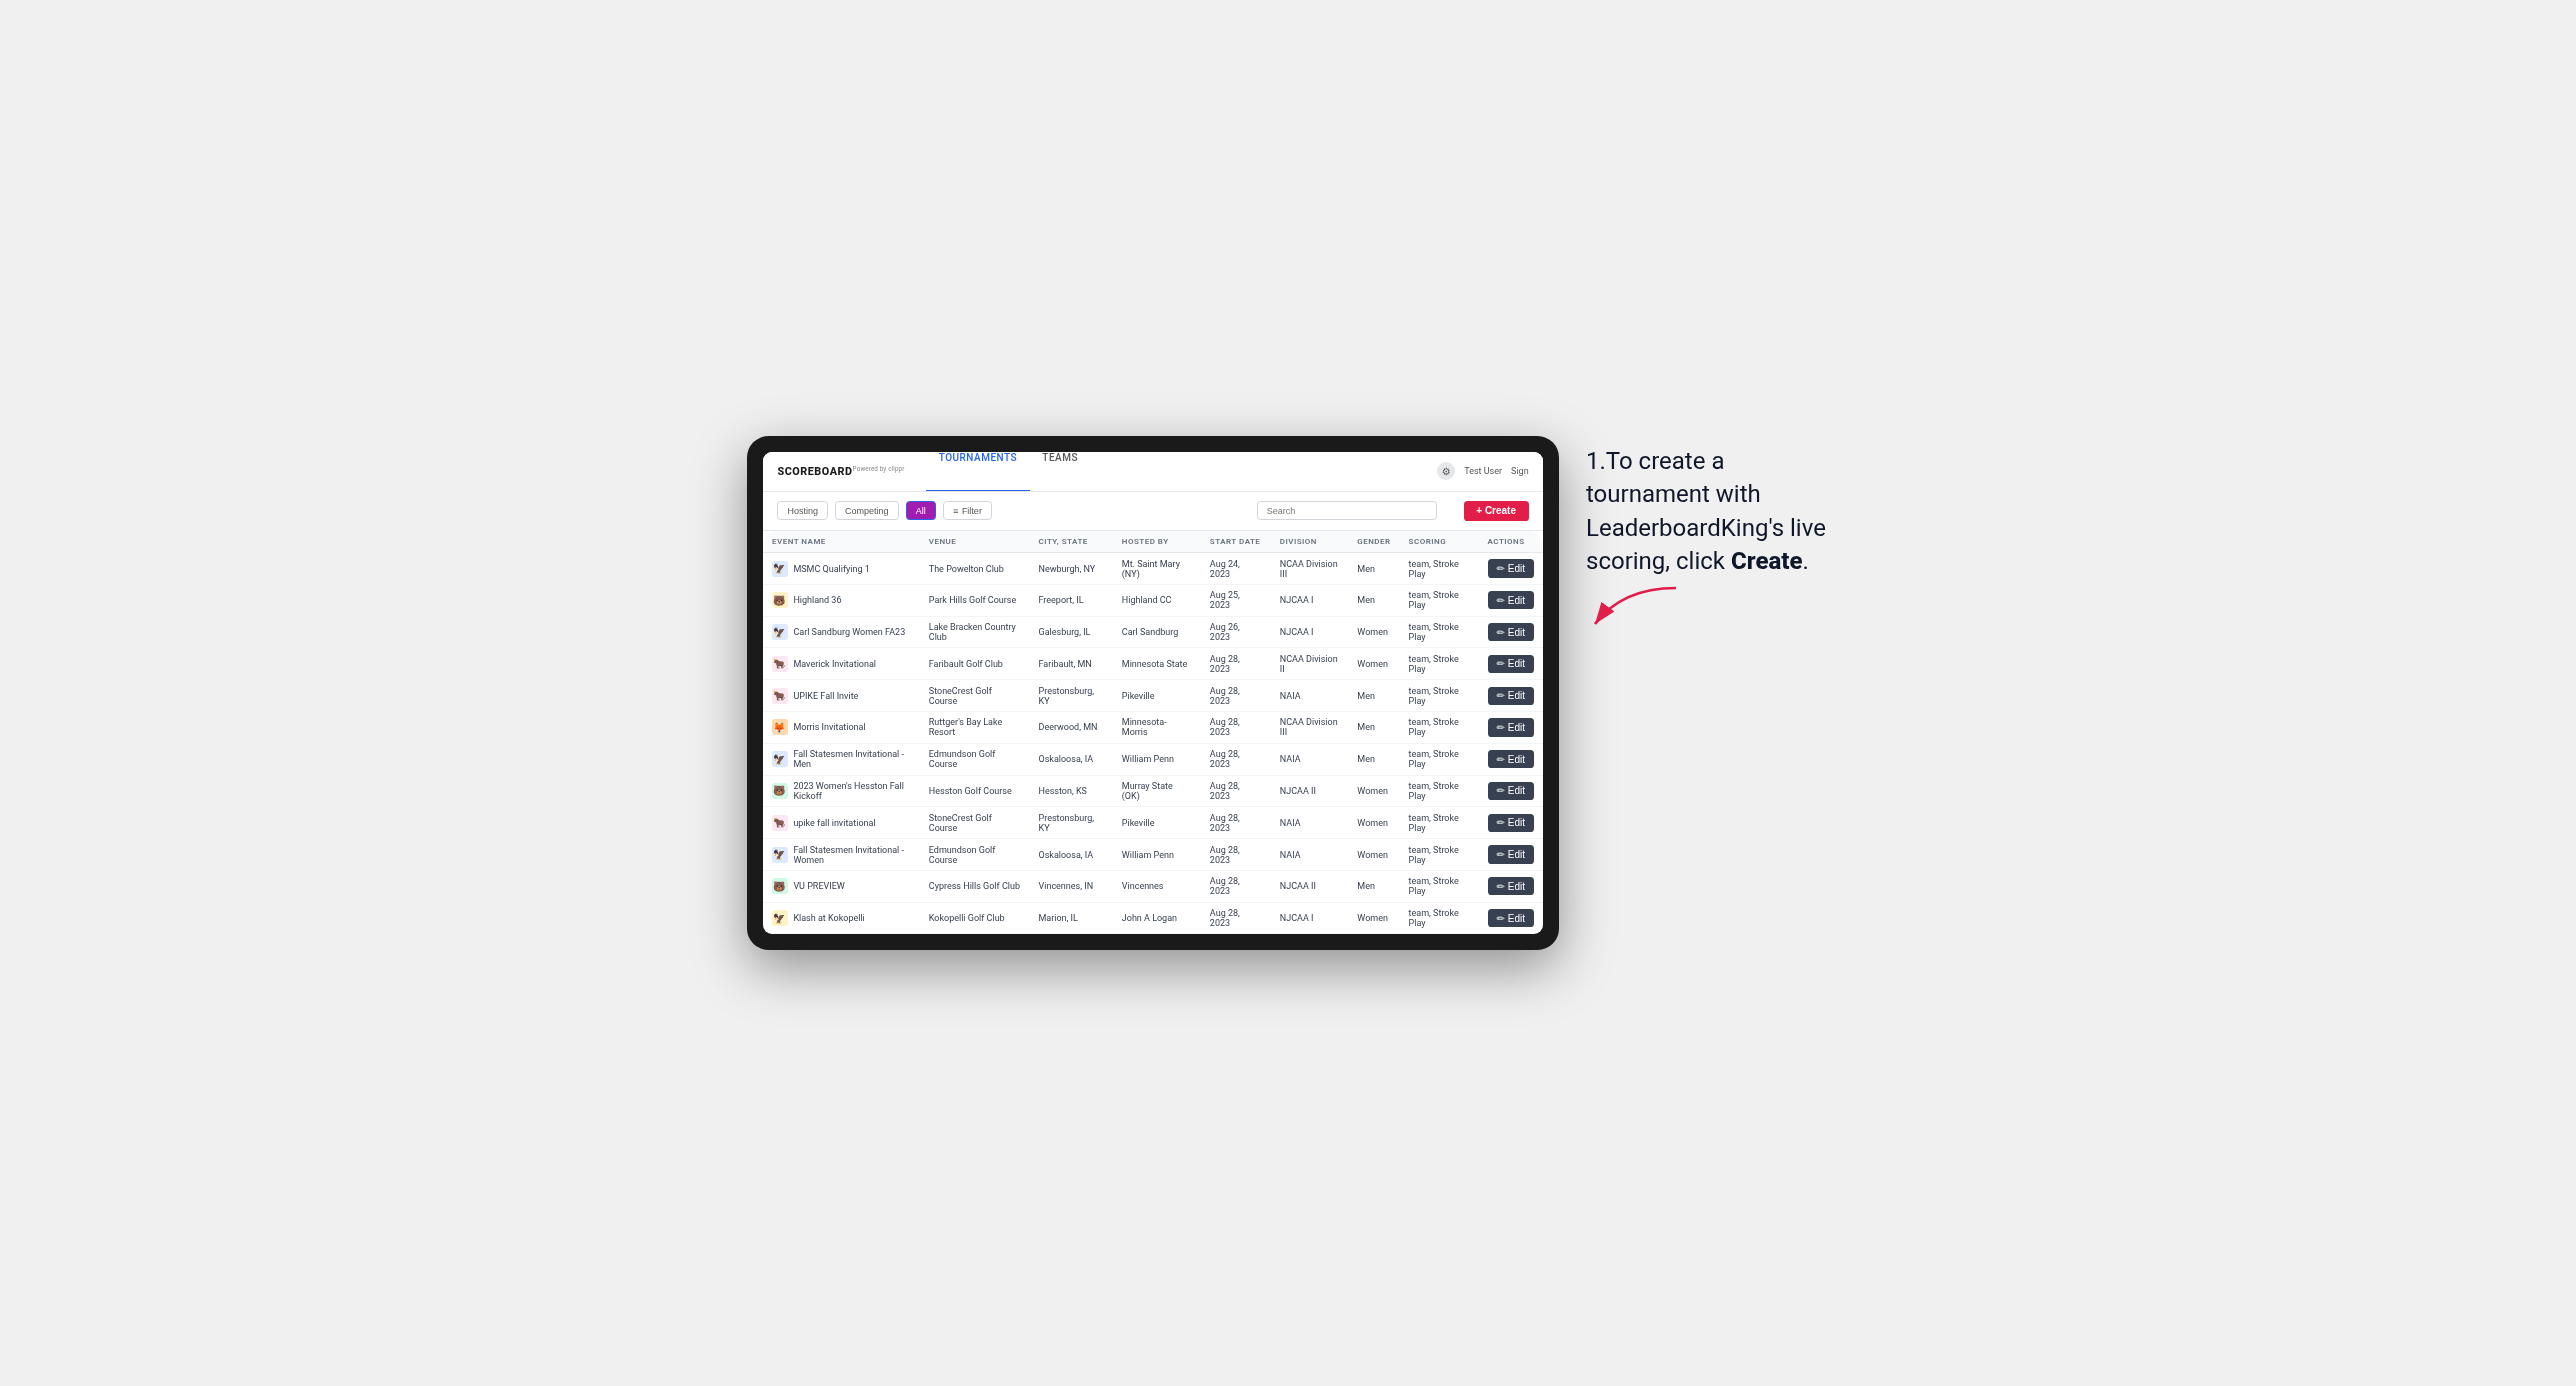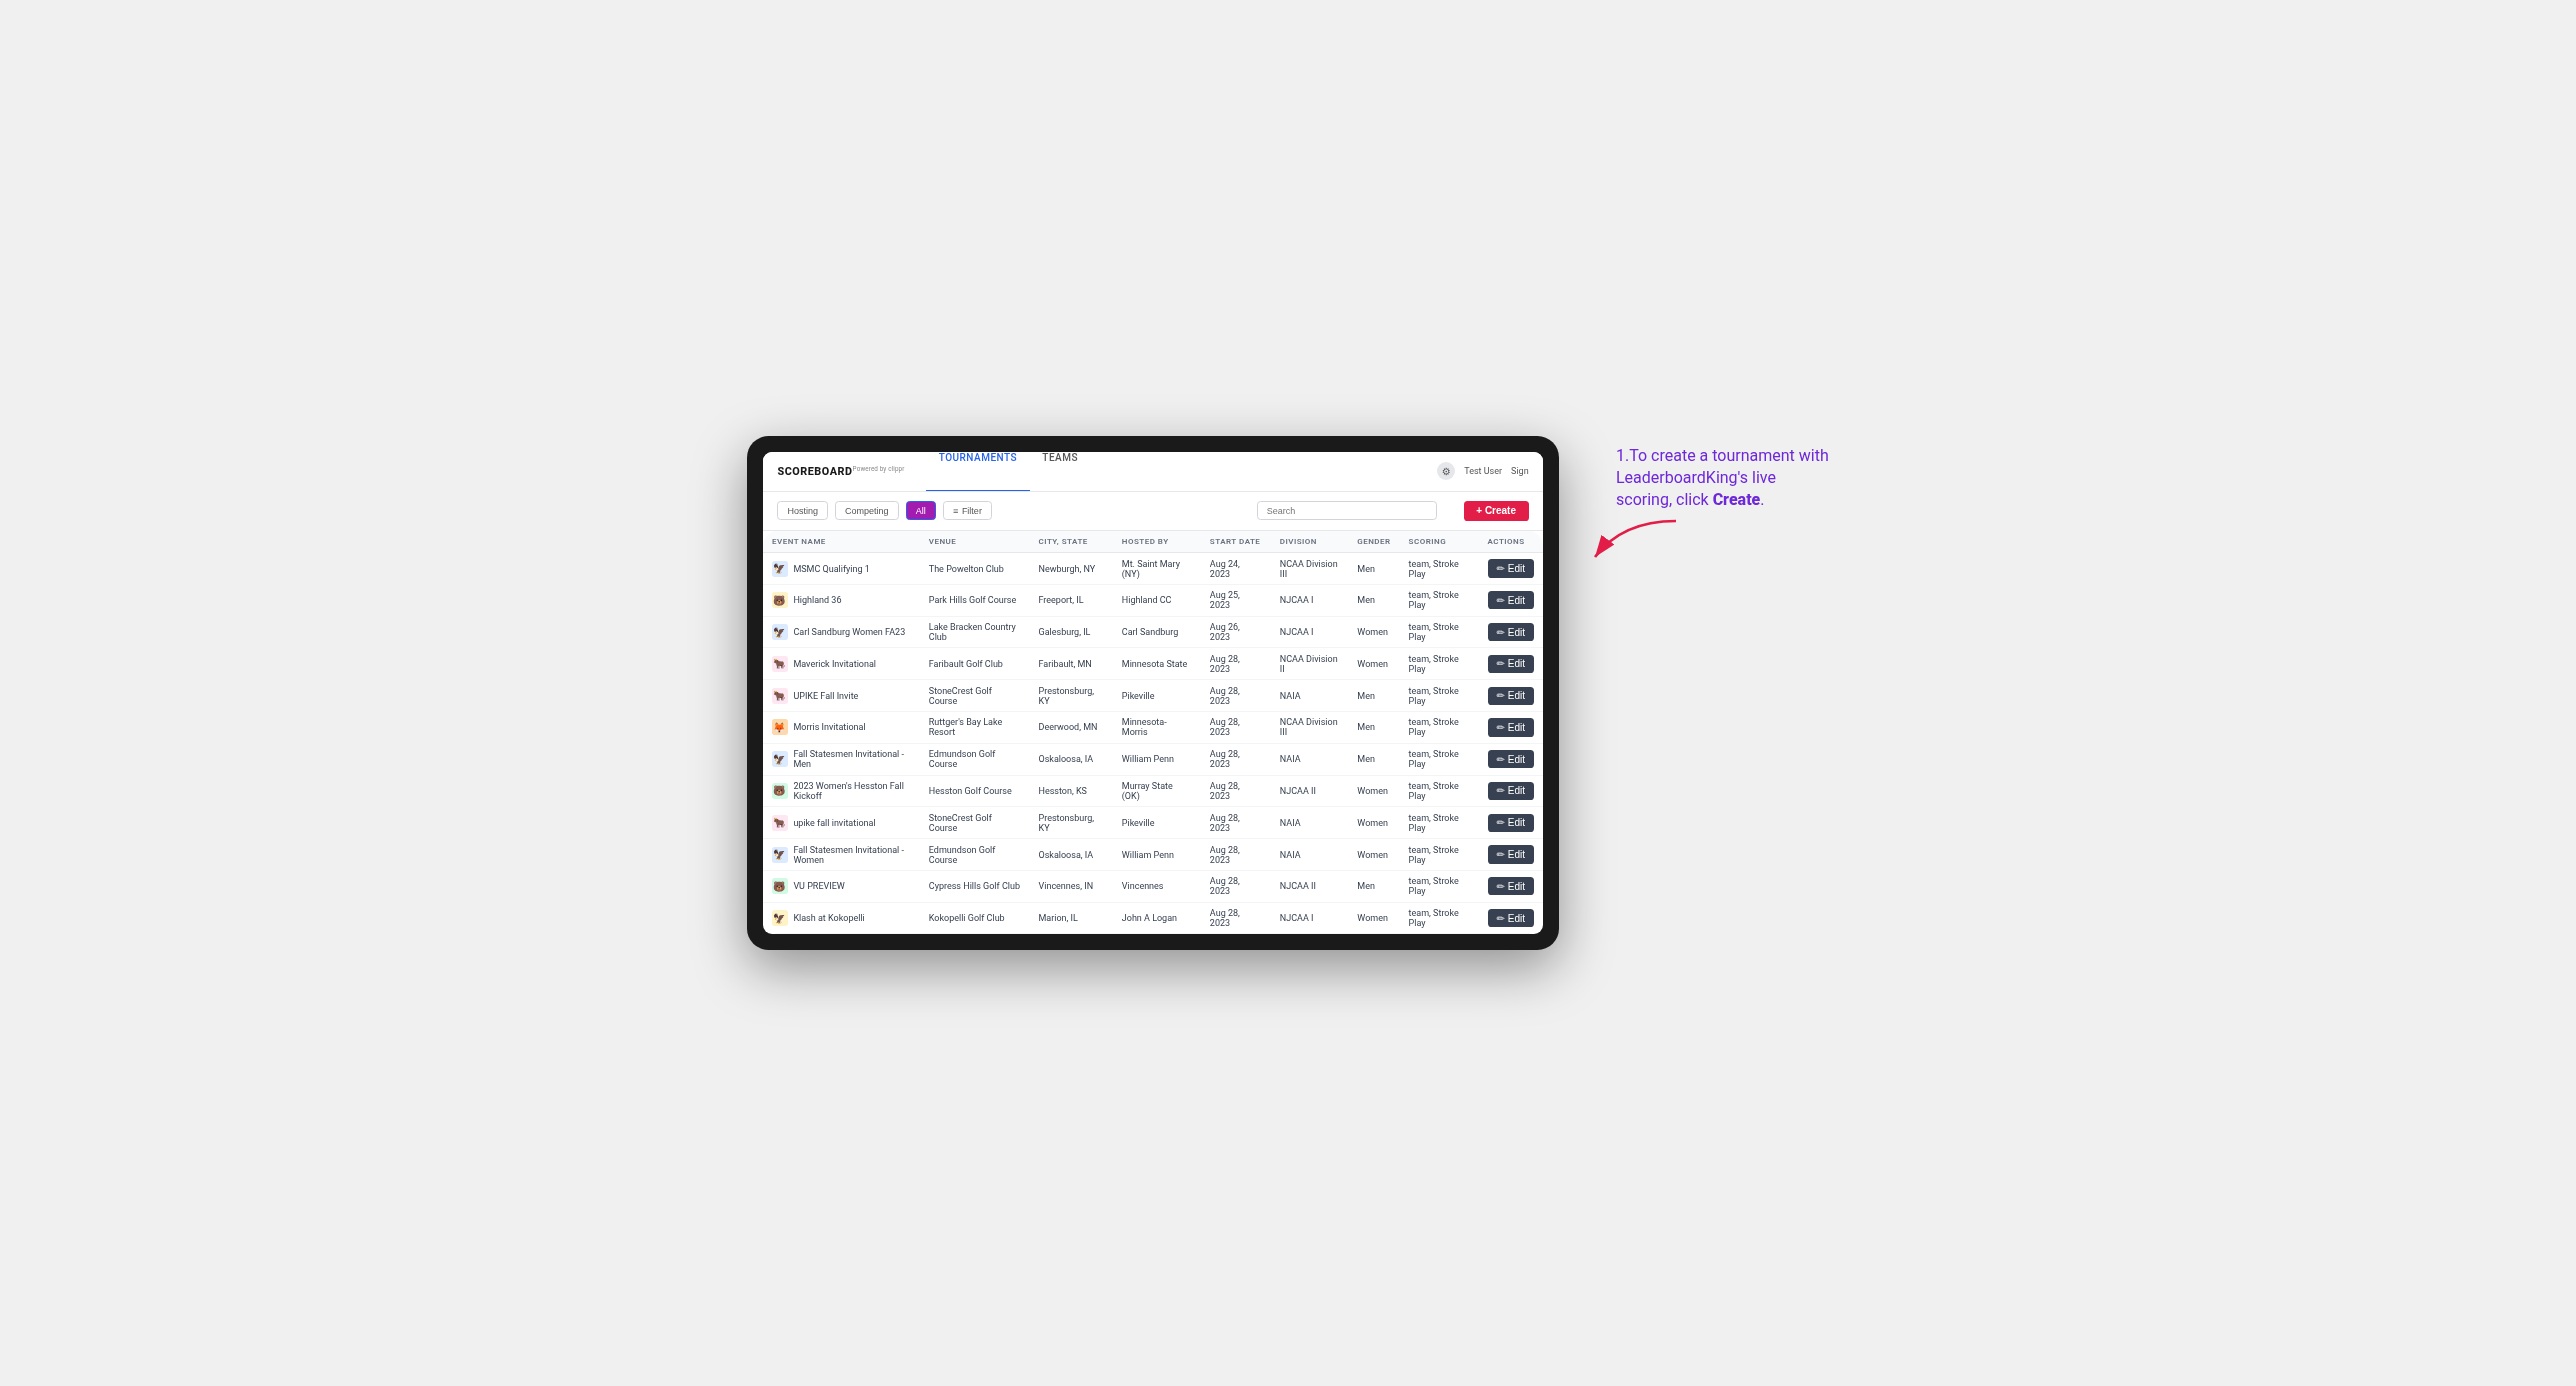--- a/index.html
+++ b/index.html
@@ -237,24 +237,23 @@
       white-space: nowrap;
     }
 
     
     .annotation-panel {
       max-width: 252px;
       padding: 9px 0 0 9px;
     }
 
     .annotation-text {
-      font-size: 16px;
+      font-size: 24px;
       line-height: 1.4;
-      color: #6d28d9;
-      margin-left: 30px;
+      color: #0f172a;
     }
 
     .annotation-text strong {
       font-weight: 800;
     }
 
     .arrow-svg {
       width: 108px;
     }
   </style>

